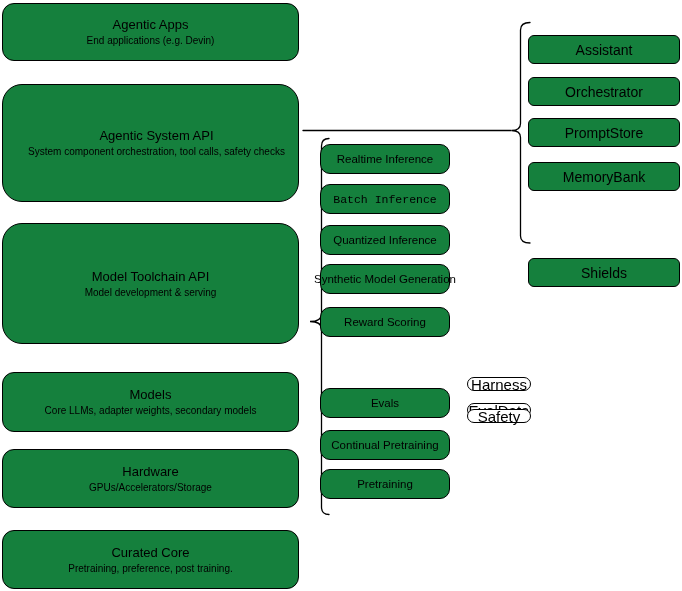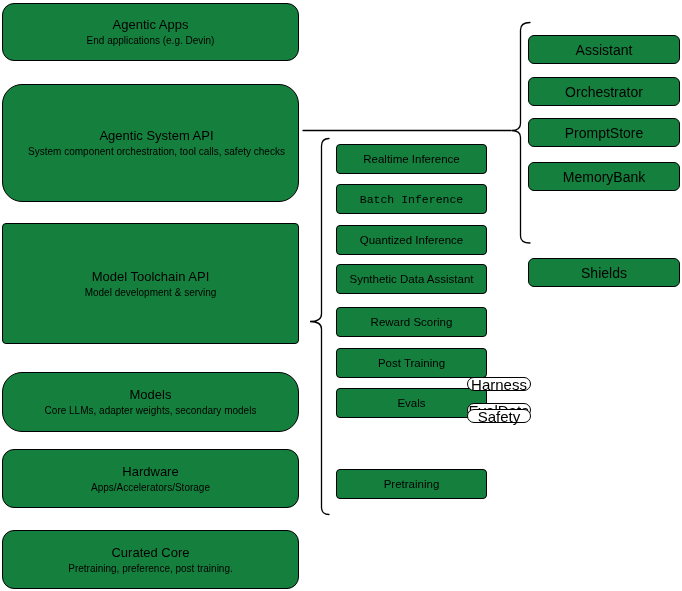--- a/index.html
+++ b/index.html
@@ -25,26 +25,26 @@
     text-align: center;
     z-index: 2;
     white-space: nowrap;
   }
   
   .layer { left: 2px; width: 297px; }
   .layer .title { font-size: 13px; line-height: 15px; }
   .layer .sub   { font-size: 10px; line-height: 12px; margin-top: 3px; }
   .l0 { top: 3px;   height: 58px;  border-radius: 12px; }
   .l1 { top: 84px;  height: 118px; border-radius: 20px; padding-left: 12px; }
-  .l2 { top: 223px; height: 121px; border-radius: 4px; }
-  .l3 { top: 372px; height: 60px;  border-radius: 20px; }
+  .l2 { top: 223px; height: 121px; border-radius: 20px; }
+  .l3 { top: 372px; height: 60px;  border-radius: 12px; }
   .l4 { top: 449px; height: 59px;  border-radius: 12px; }
   .l5 { top: 530px; height: 59px;  border-radius: 12px; }
   
-  .mid { left: 336px; width: 151px; height: 30px; border-radius: 4px;
+  .mid { left: 320px; width: 130px; height: 30px; border-radius: 10px;
          font-size: 11.5px; border-width: 1.3px; }
   .m0 { top: 144px; } .m1 { top: 184px; font-family: Liberation Mono, monospace; } .m2 { top: 225px; }
   .m3 { top: 264px; } .m4 { top: 307px; } .m5 { top: 348px; }
   .m6 { top: 388px; } .m7 { top: 430px; } .m8 { top: 469px; }
   
   .right { left: 528px; width: 152px; height: 29px; border-radius: 6px;
            font-size: 14px; border-width: 1.3px; }
   .r0 { top: 35px; } .r1 { top: 77px; } .r2 { top: 118px; }
   .r3 { top: 162px; } .r4 { top: 220px; margin-top: 38px; }
   
@@ -87,34 +87,34 @@
   <div class="node layer l2">
     <div class="title">Model Toolchain API</div>
     <div class="sub">Model development &amp; serving</div>
   </div>
   <div class="node layer l3">
     <div class="title">Models</div>
     <div class="sub">Core LLMs, adapter weights, secondary models</div>
   </div>
   <div class="node layer l4">
     <div class="title">Hardware</div>
-    <div class="sub">Apps/Accelerators/Storage</div>
+    <div class="sub">GPUs/Accelerators/Storage</div>
   </div>
   <div class="node layer l5">
     <div class="title">Curated Core</div>
     <div class="sub">Pretraining, preference, post training.</div>
   </div>
 
   <div class="node mid m0">Realtime Inference</div>
   <div class="node mid m1">Batch Inference</div>
   <div class="node mid m2">Quantized Inference</div>
-  <div class="node mid m3">Synthetic Data Assistant</div>
+  <div class="node mid m3">Synthetic Model Generation</div>
   <div class="node mid m4">Reward Scoring</div>
-  <div class="node mid m5">Post Training</div>
   <div class="node mid m6">Evals</div>
+  <div class="node mid m7">Continual Pretraining</div>
   <div class="node mid m8">Pretraining</div>
 
   <div class="tag t0">Harness</div>
   <div class="tag t1">EvalData</div>
   <div class="tag t2">Safety</div>
 
   <div class="node right r0">Assistant</div>
   <div class="node right r1">Orchestrator</div>
   <div class="node right r2">PromptStore</div>
   <div class="node right r3">MemoryBank</div>

